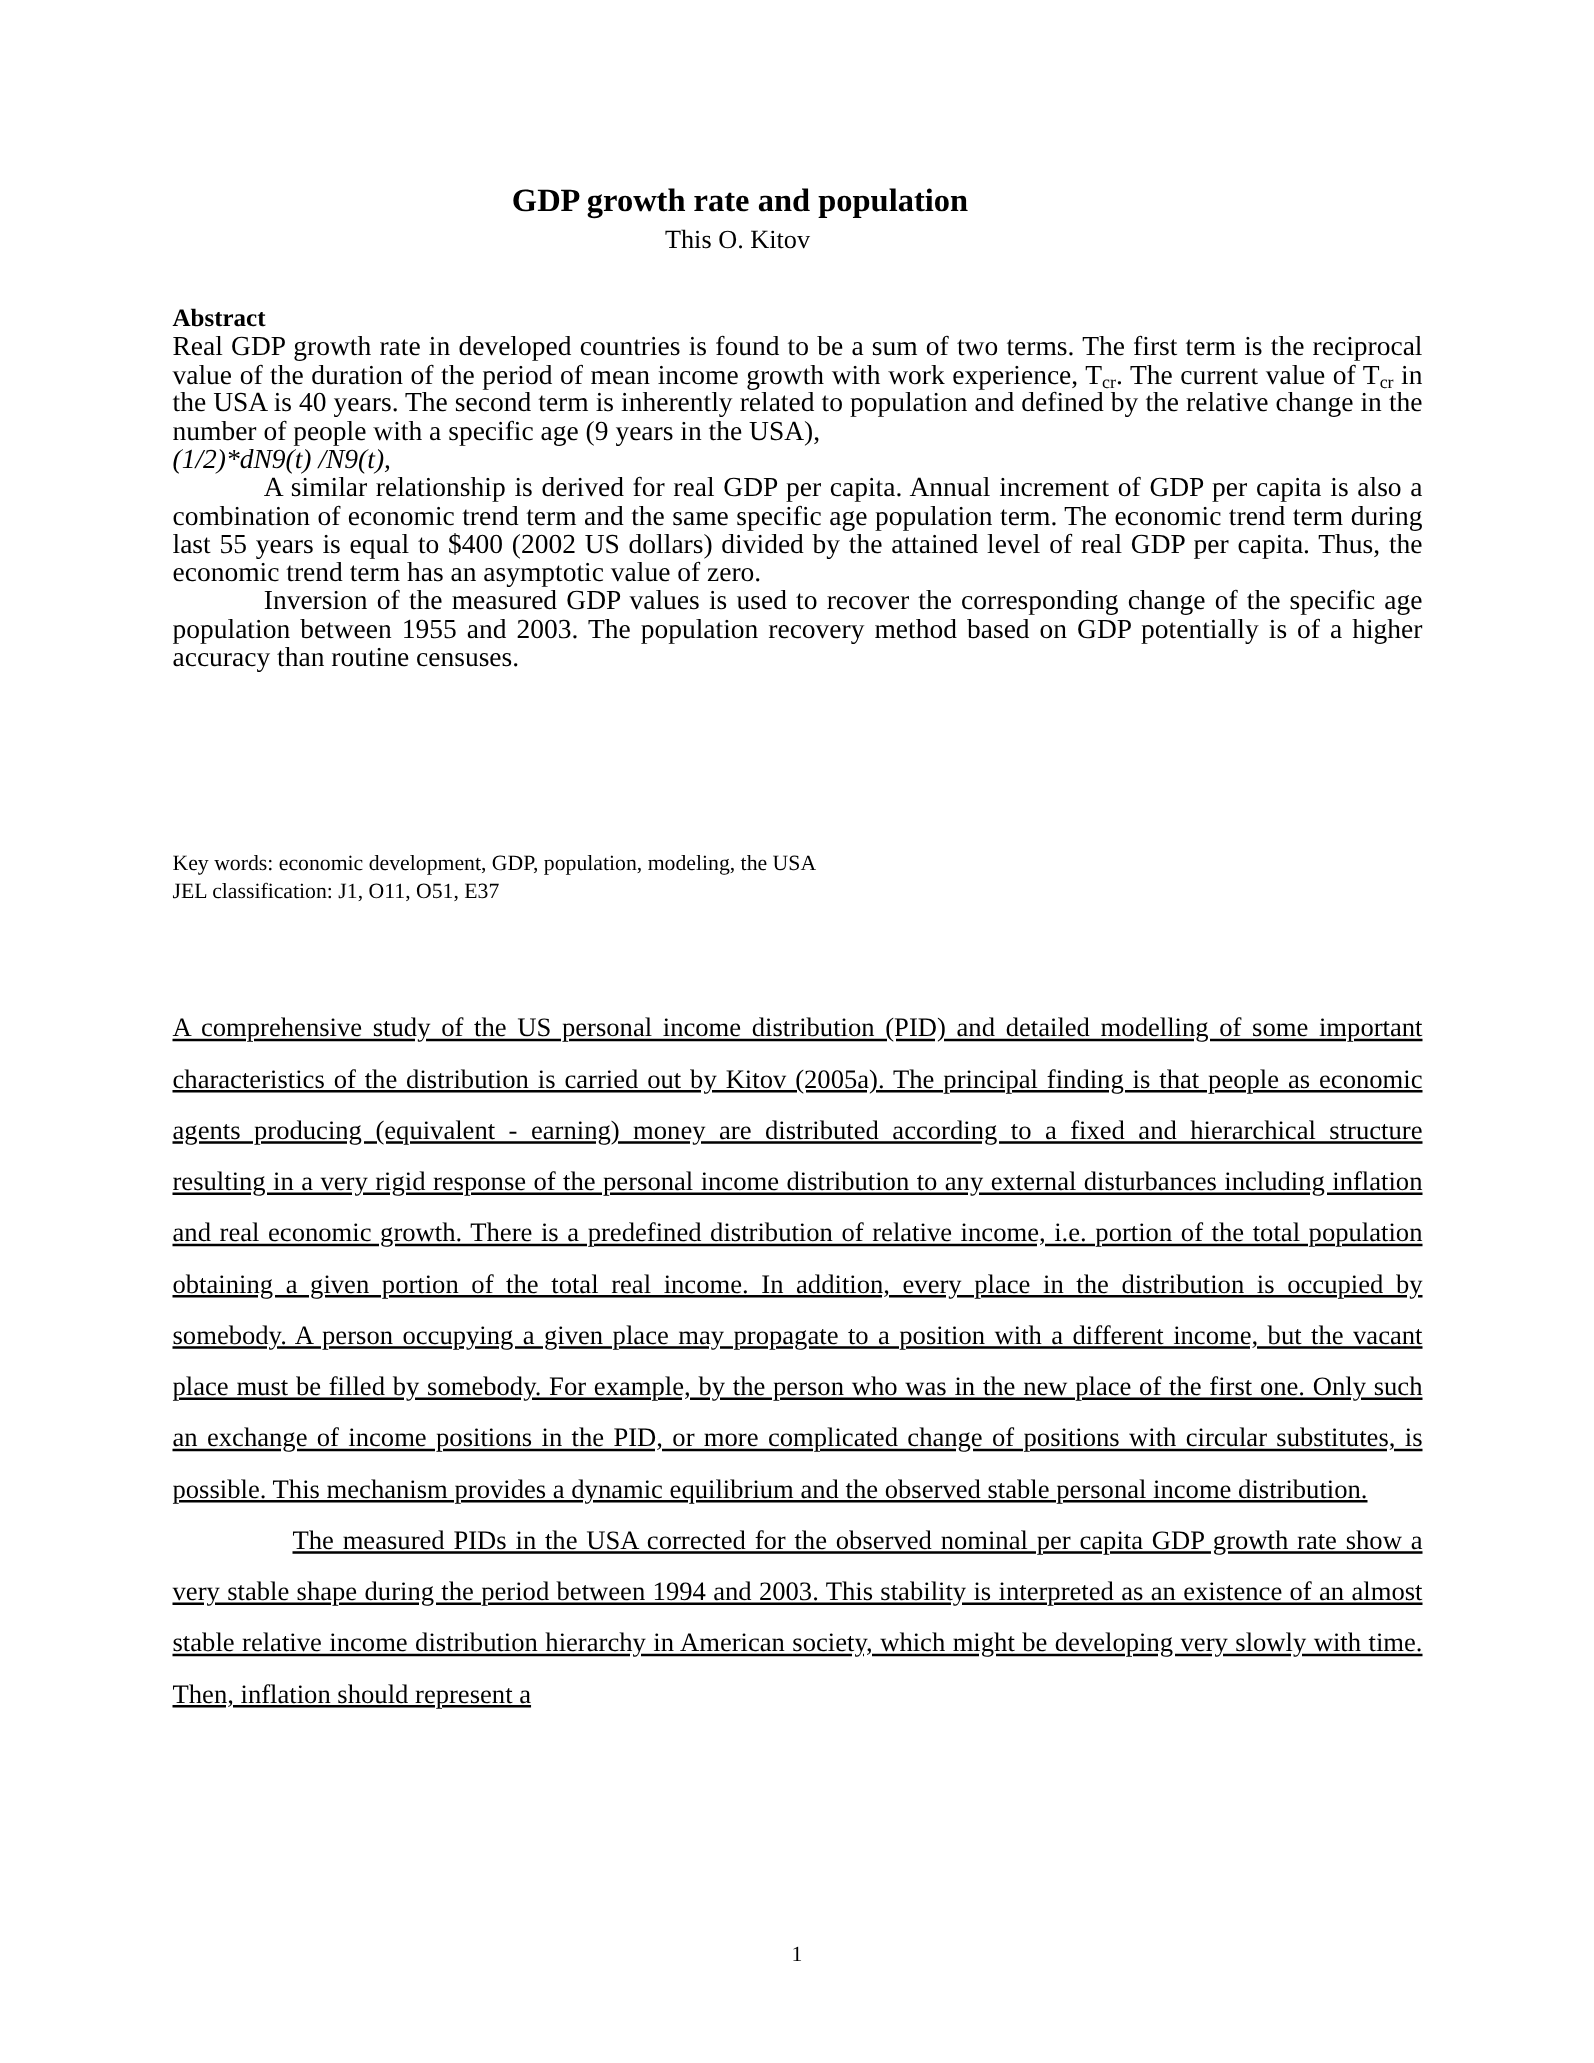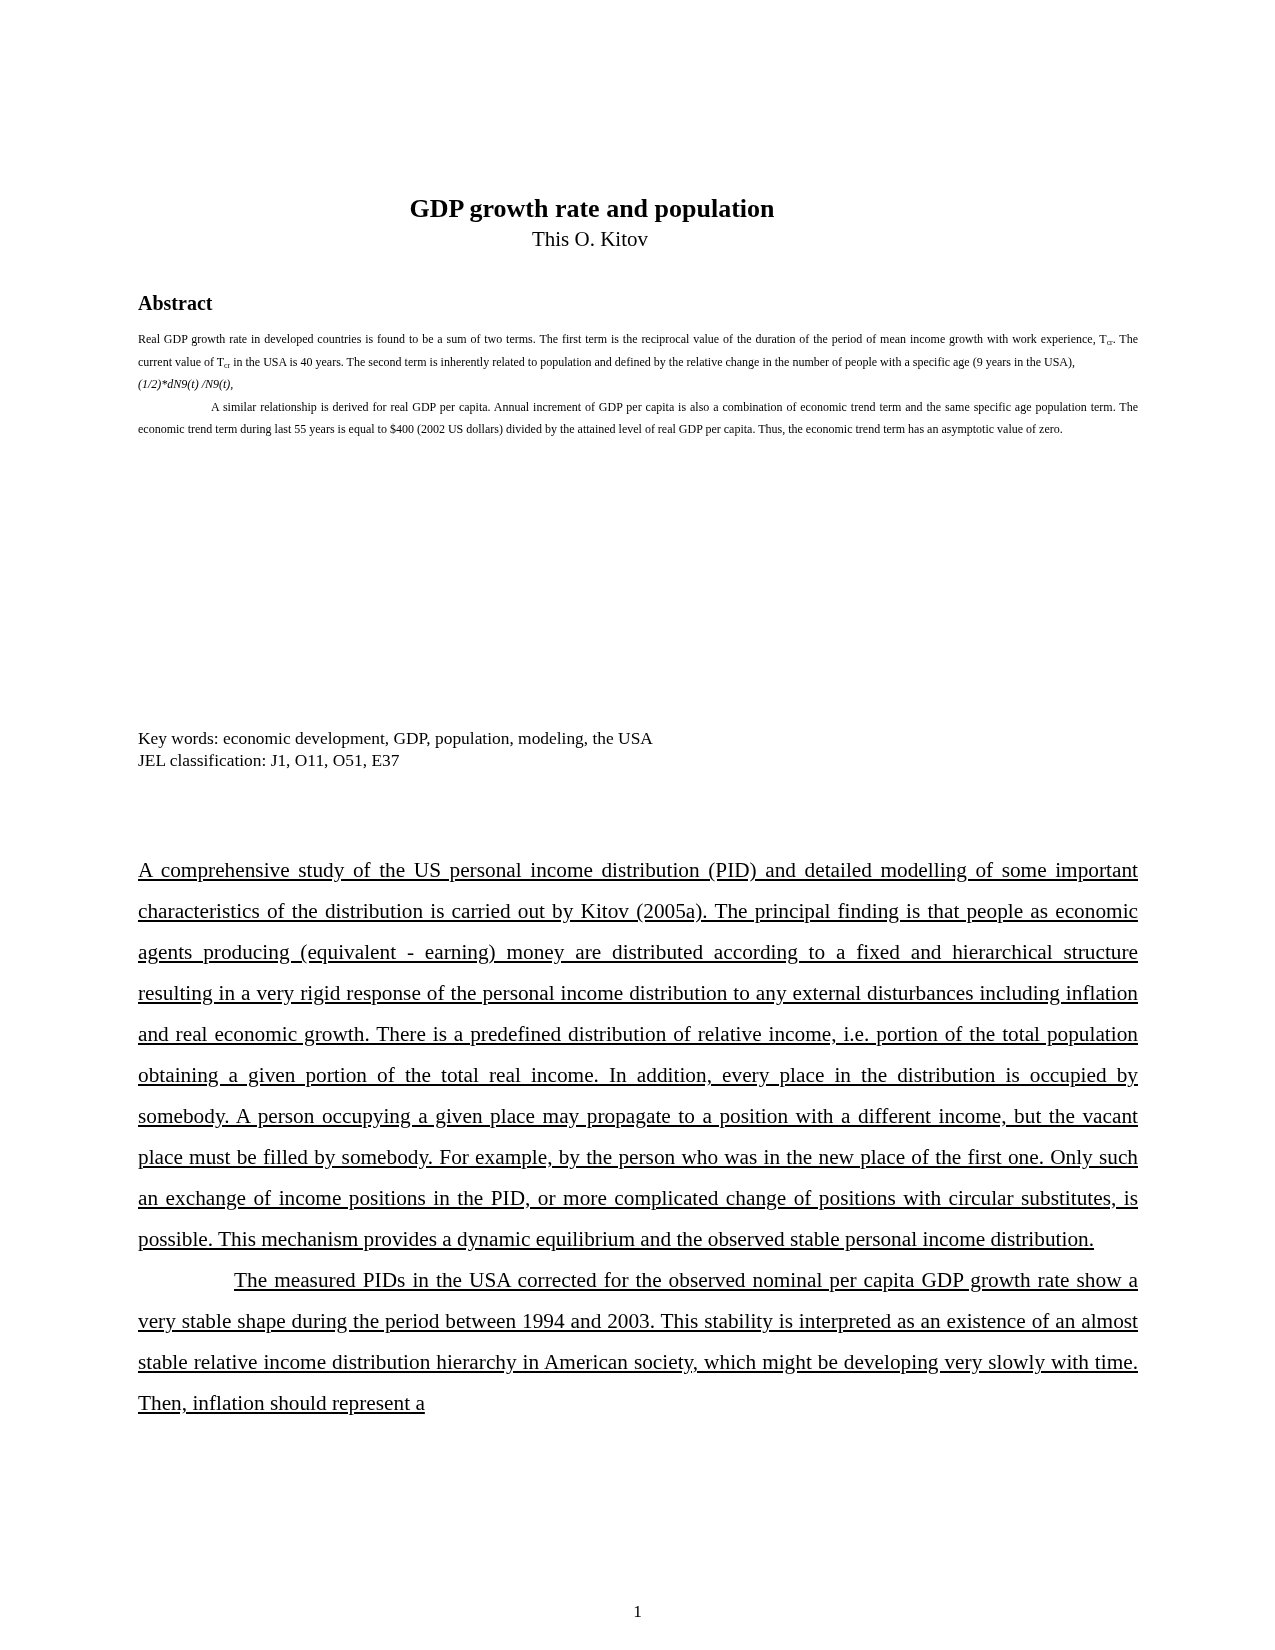--- a/index.html
+++ b/index.html
@@ -1,32 +1,32 @@
 <!DOCTYPE html>
 <html><head>
 <meta charset="utf-8">
 <style>
   html, body { margin: 0; padding: 0; background: #ffffff; }
   body {
     width: 1275px; height: 1650px; position: relative; overflow: hidden;
     font-family: "Liberation Serif", "DejaVu Serif", serif; color: #000;
   }
-  .page { position: absolute; left: 0; top: 0; width: 1275px; height: 1182px; margin-top: 48px; }
+  .page { position: absolute; left: 0; top: 0; width: 1275px; height: 1182px; }
   .title {
     position: absolute; top: 146px; left: 0; width: 1184px; text-align: center;
     font-weight: bold; font-size: 26px; line-height: 30px; margin: 0;
   }
   .author {
     position: absolute; top: 178px; left: 0; width: 1180px; text-align: center;
     font-size: 21px; line-height: 26px;
   }
   .col { position: absolute; left: 138px; width: 1000px; }
   .h-abstract { top: 243px; font-weight: bold; font-size: 20px; line-height: 24px; margin: 0; }
   .abs {
-    top: 280px; font-size: 12px; line-height: 22.6px; text-align: justify;
+    top: 266px; font-size: 22px; line-height: 22.6px; text-align: justify;
   }
   .abs p { margin: 0; }
   .abs .ind { text-indent: 73px; }
   .formula { font-style: italic; padding-left: 0; margin-left: -2px; }
   sub { font-size: 65%; vertical-align: -0.25em; line-height: 0; }
   .kw { top: 679px; font-size: 17.4px; line-height: 22px; }
   .jel { top: 701px; font-size: 17.4px; line-height: 22px; }
   .h-intro { top: 778px; font-weight: bold; font-size: 20px; line-height: 24px; margin: 0; }
   .intro {
     top: 802px; font-size: 21.3px; line-height: 41px; text-align: justify;
@@ -45,20 +45,21 @@
 
   <h1 class="title">GDP growth rate and population</h1>
   <div class="author">This O. Kitov</div>
 
   <h2 class="col h-abstract">Abstract</h2>
 
   <div class="col abs">
     <p><span>Real GDP growth rate in developed countries is found to be a sum of two terms. The first term is the reciprocal value of the duration of the period of mean income growth with work experience, T</span><sub>cr</sub><span>. The current value of T</span><sub>cr</sub><span> in the USA is 40 years. The second term is inherently related to population and defined by the relative change in the number of people with a specific age (9 years in the USA),</span></p>
     <p class="formula">(1/2)*dN9(t) /N9(t),</p>
     <p class="ind">A similar relationship is derived for real GDP per capita. Annual increment of GDP per capita is also a combination of economic trend term and the same specific age population term. The economic trend term during last 55 years is equal to $400 (2002 US dollars) divided by the attained level of real GDP per capita. Thus, the economic trend term has an asymptotic value of zero.</p>
+    <p class="ind">Inversion of the measured GDP values is used to recover the corresponding change of the specific age population between 1955 and 2003. The population recovery method based on GDP potentially is of a higher accuracy than routine censuses.</p>
   </div>
 
   <div class="col kw">Key words: economic development, GDP, population, modeling, the USA</div>
   <div class="col jel">JEL classification: J1, O11, O51, E37</div>
 
 
   <div class="col intro">
     <p>A comprehensive study of the US personal income distribution (PID) and detailed modelling of some important characteristics of the distribution is carried out by Kitov (2005a). The principal finding is that people as economic agents producing (equivalent - earning) money are distributed according to a fixed and hierarchical structure resulting in a very rigid response of the personal income distribution to any external disturbances including inflation and real economic growth. There is a predefined distribution of relative income, i.e. portion of the total population obtaining a given portion of the total real income. In addition, every place in the distribution is occupied by somebody. A person occupying a given place may propagate to a position with a different income, but the vacant place must be filled by somebody. For example, by the person who was in the new place of the first one. Only such an exchange of income positions in the PID, or more complicated change of positions with circular substitutes, is possible.  This mechanism provides a dynamic equilibrium and the observed stable personal income distribution.</p>
     <p class="ind">The measured PIDs in the USA corrected for the observed nominal per capita GDP growth rate show a very stable shape during the period between 1994 and 2003. This stability is interpreted as an existence of an almost stable relative income distribution hierarchy in American society, which might be developing very slowly with time. Then, inflation should represent a</p>
   </div>

